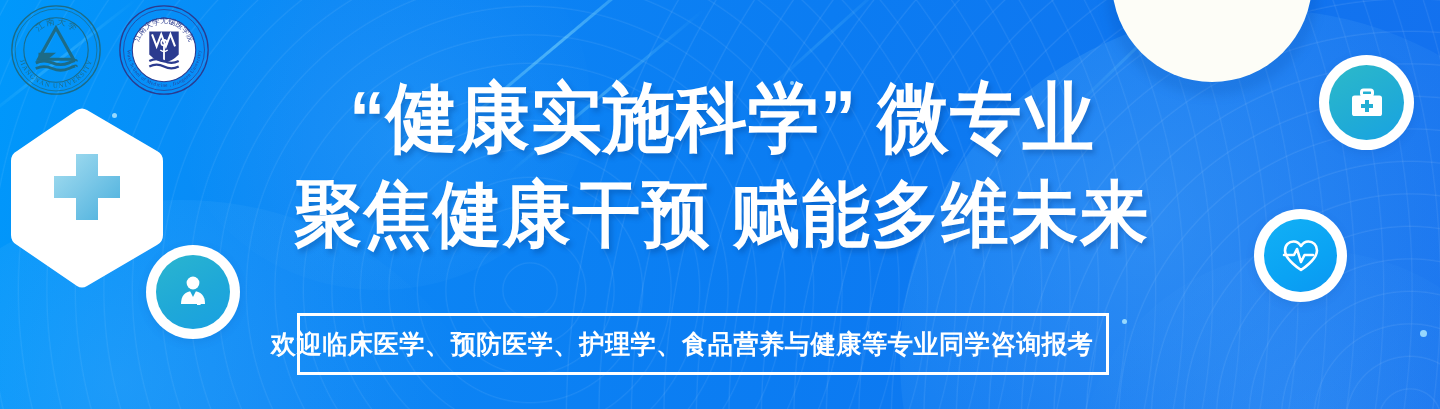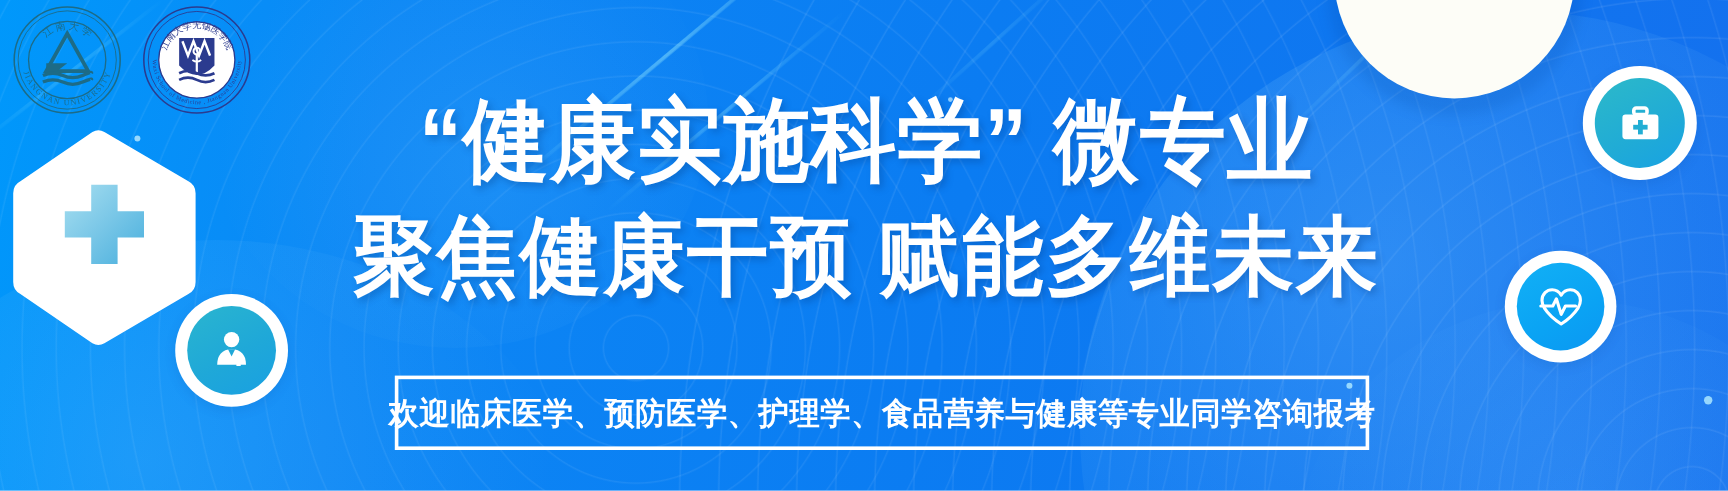--- a/index.html
+++ b/index.html
@@ -193,29 +193,29 @@
   .title-line-2 {
     font-size: 72px;
     line-height: 88px;
     margin-top: 6px;
     letter-spacing: 2px;
   }
 
   
   .subline-box {
     position: absolute;
-    left: 329px;
+    left: 297px;
     top: 313px;
     width: 812px;
     height: 62px;
     border: 3px solid #ffffff;
     box-sizing: border-box;
     display: flex;
     align-items: center;
-    justify-content: center;
+    justify-content: flex-end;
   }
   .subline-text {
     color: #ffffff;
     font-size: 26px;
     font-weight: bold;
     letter-spacing: 0.5px;
     white-space: nowrap;
     transform: scaleX(0.97);
   }
 </style>

